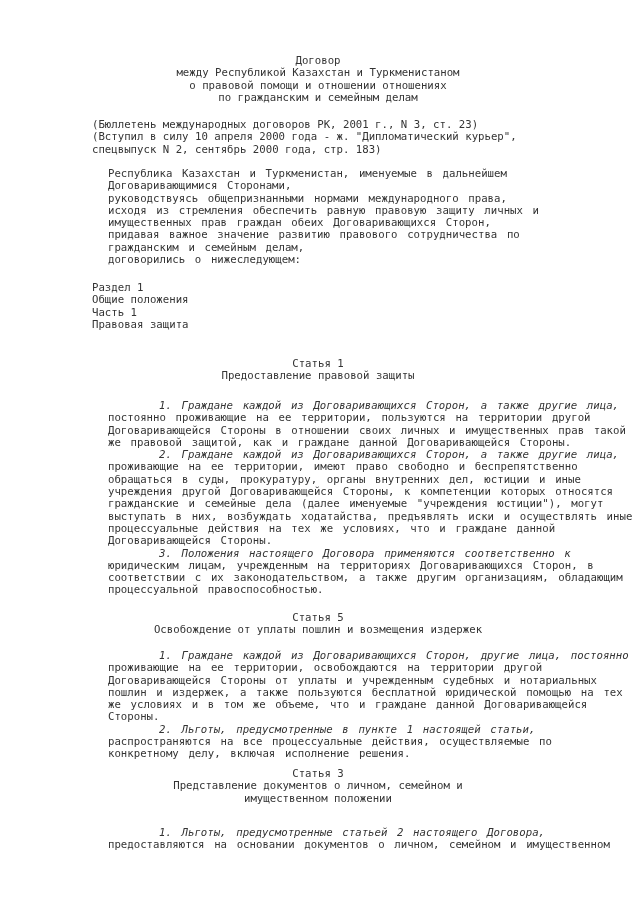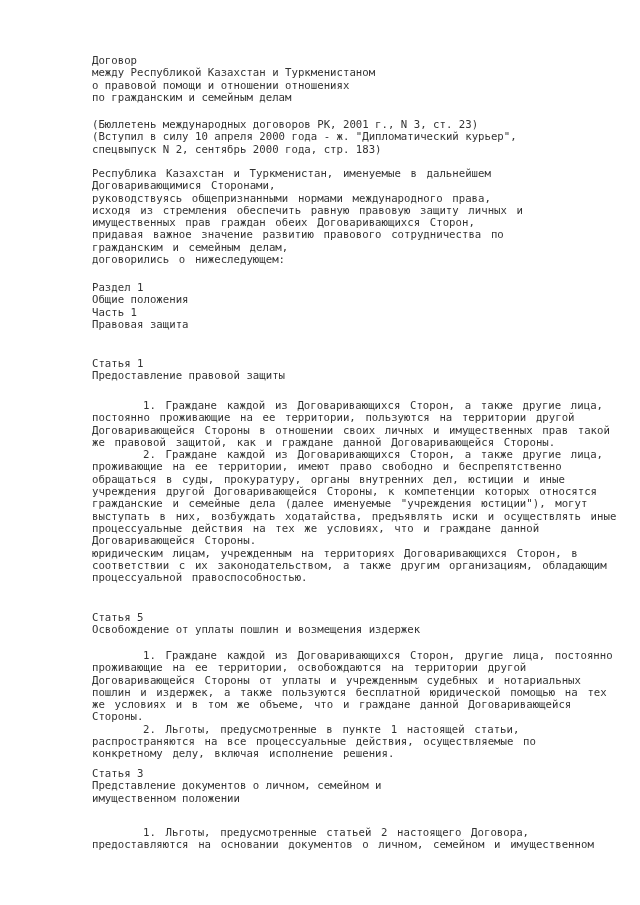--- a/index.html
+++ b/index.html
@@ -8,24 +8,24 @@
     height: 905px;
     position: relative;
     background: #ffffff;
     overflow: hidden;
     font-family: "DejaVu Sans Mono", "Liberation Mono", monospace;
     font-size: 10.7px;
     line-height: 12.3px;
     color: #343434;
   }
   .block { position: absolute; left: 92px; }
-  .center { width: 452px; }
+  .center { width: 452px; text-align: center; }
   .ln { white-space: pre; height: 12.3px; }
-  .ws .ln { word-spacing: 0.30em; }
-  .ln.ind { text-indent: 51px; }
+  .ws .ln { word-spacing: 0.30em; margin-left: 16px; }
+  .ln.ind { text-indent: 51px; font-style: italic; }
 </style>
 </head>
 <body>
 
 <div class="block center" style="top:55px">
     <div class="ln">Договор</div>
     <div class="ln">между Республикой Казахстан и Туркменистаном</div>
     <div class="ln">о правовой помощи и отношении отношениях</div>
     <div class="ln">по гражданским и семейным делам</div>
   </div>
@@ -65,20 +65,21 @@
     <div class="ln">Договаривающейся Стороны в отношении своих личных и имущественных прав такой</div>
     <div class="ln">же правовой защитой, как и граждане данной Договаривающейся Стороны.</div>
     <div class="ln ind">2. Граждане каждой из Договаривающихся Сторон, а также другие лица,</div>
     <div class="ln">проживающие на ее территории, имеют право свободно и беспрепятственно</div>
     <div class="ln">обращаться в суды, прокуратуру, органы внутренних дел, юстиции и иные</div>
     <div class="ln">учреждения другой Договаривающейся Стороны, к компетенции которых относятся</div>
     <div class="ln">гражданские и семейные дела (далее именуемые "учреждения юстиции"), могут</div>
     <div class="ln">выступать в них, возбуждать ходатайства, предъявлять иски и осуществлять иные</div>
     <div class="ln">процессуальные действия на тех же условиях, что и граждане данной</div>
     <div class="ln">Договаривающейся Стороны.</div>
+    <div class="ln ind">3. Положения настоящего Договора применяются соответственно к</div>
     <div class="ln">юридическим лицам, учрежденным на территориях Договаривающихся Сторон, в</div>
     <div class="ln">соответствии с их законодательством, а также другим организациям, обладающим</div>
     <div class="ln">процессуальной правоспособностью.</div>
   </div>
 
 <div class="block center" style="top:612px">
     <div class="ln">Статья 5</div>
     <div class="ln">Освобождение от уплаты пошлин и возмещения издержек</div>
   </div>
 

